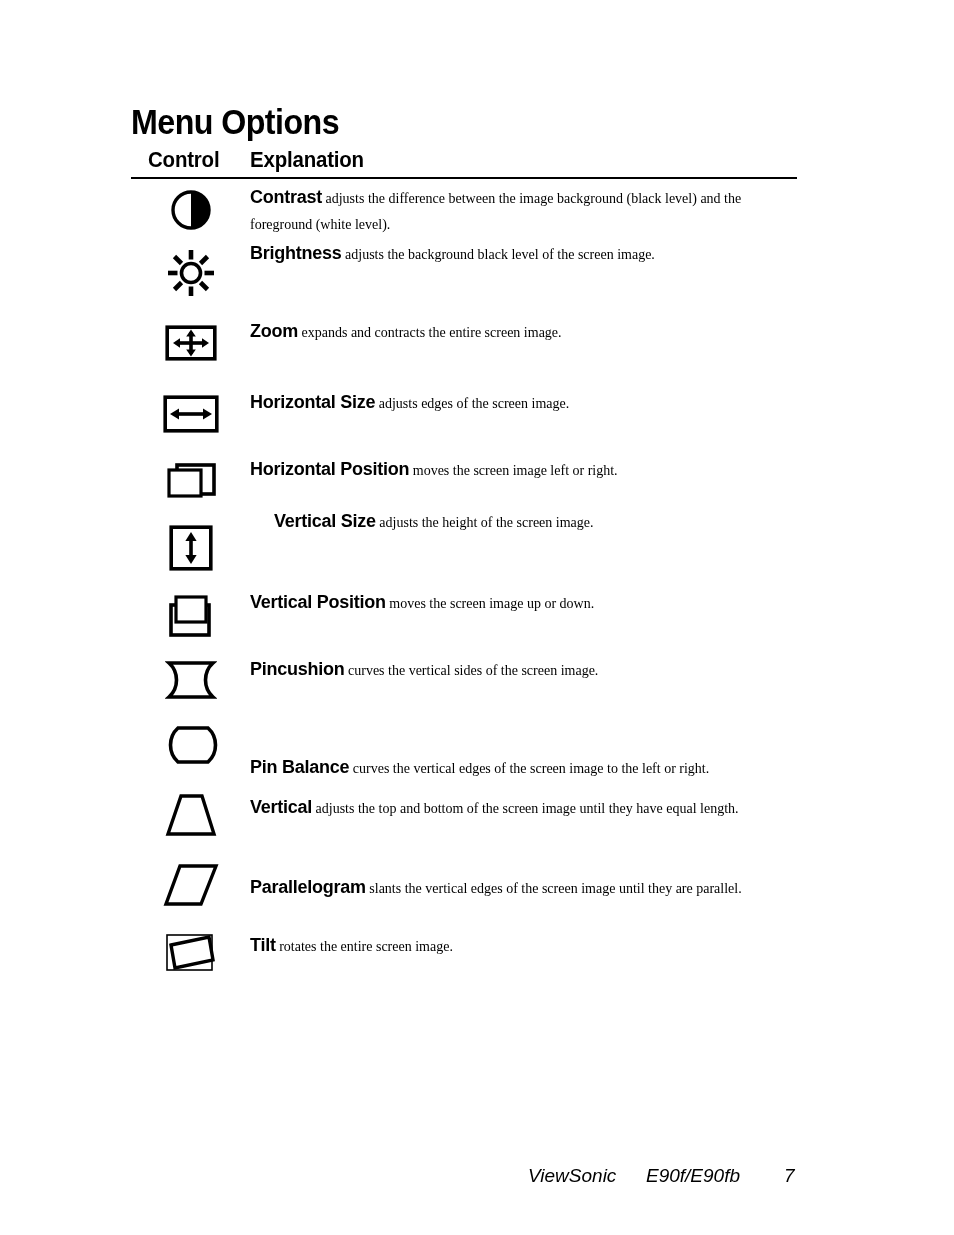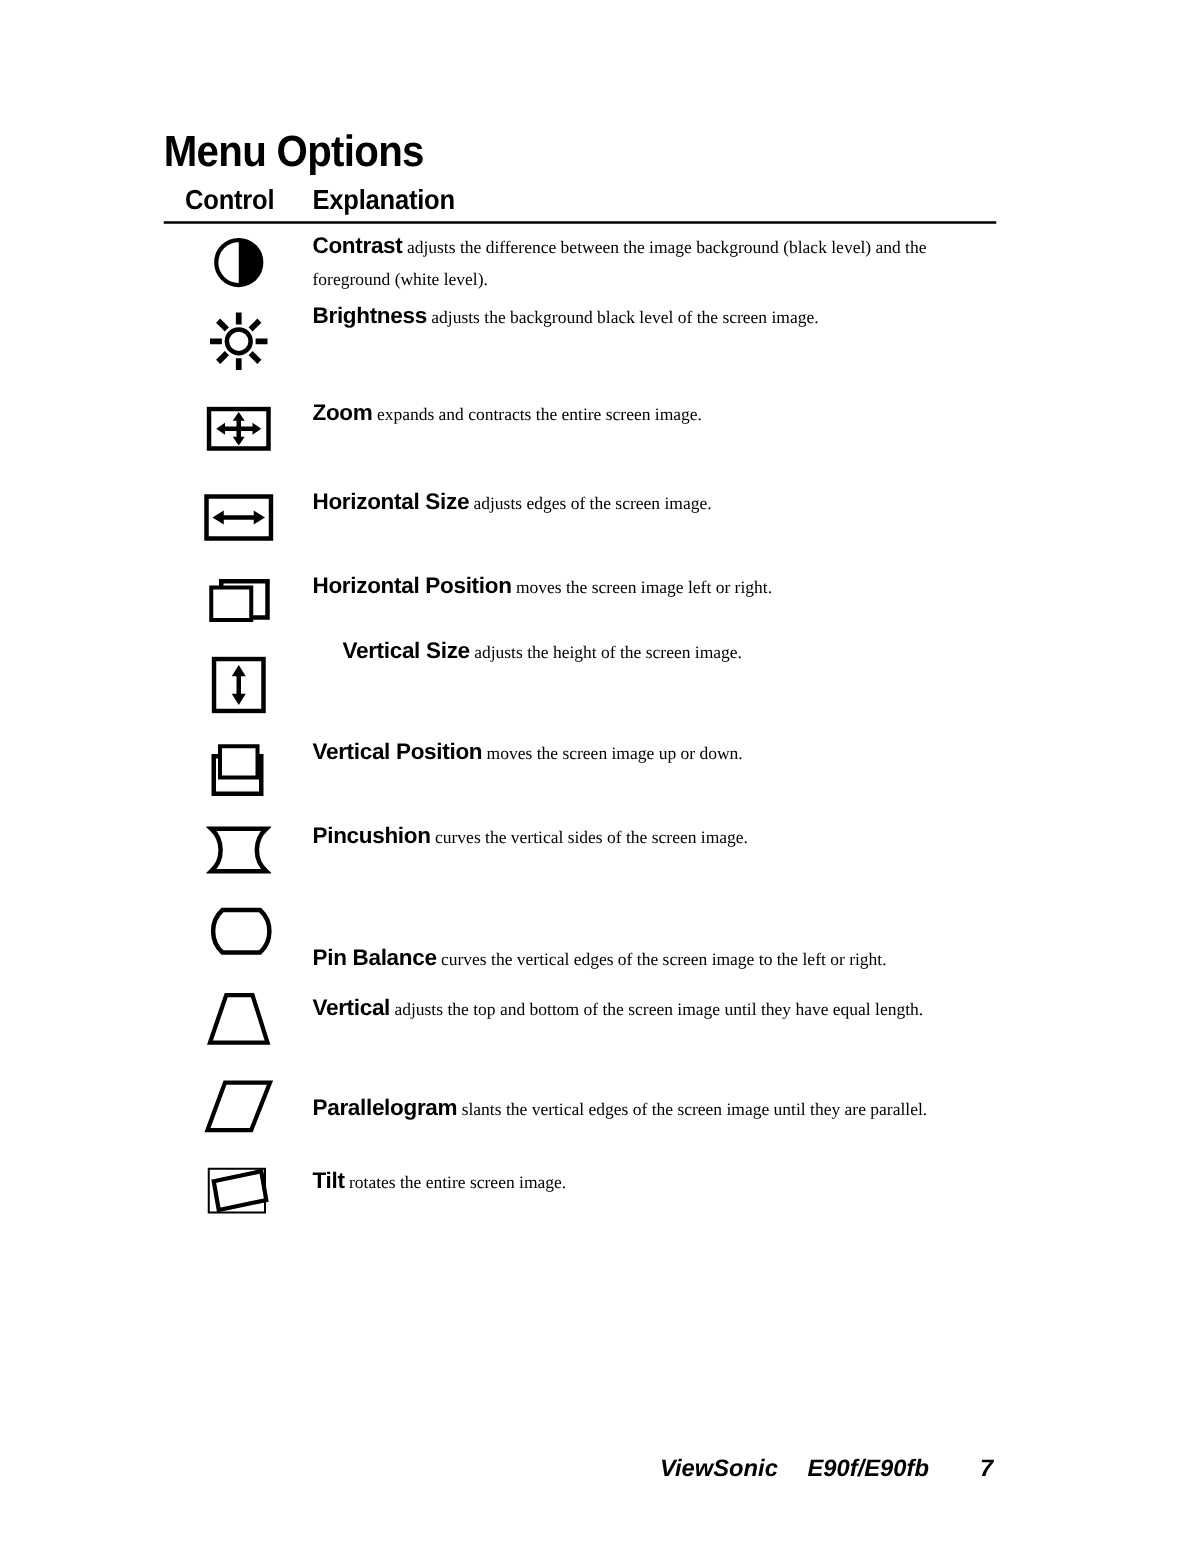--- a/index.html
+++ b/index.html
@@ -119,21 +119,21 @@
 
   
   .footer {
     position: absolute;
     left: 0;
     top: 1165px;
     width: 954px;
     height: 30px;
     font-family: "Liberation Sans", "DejaVu Sans", sans-serif;
     font-style: italic;
-    font-weight: bold;
+    font-weight: normal;
     font-size: 19px;
   }
   .footer-brand {
     position: absolute;
     left: 528px;
     top: 0;
     white-space: nowrap;
   }
   .footer-model {
     position: absolute;

